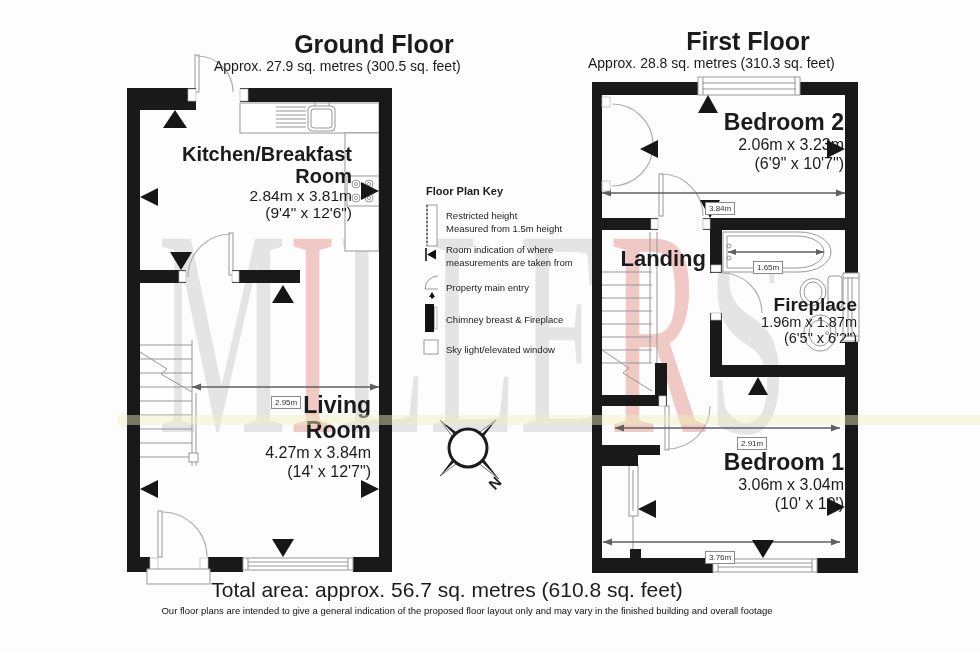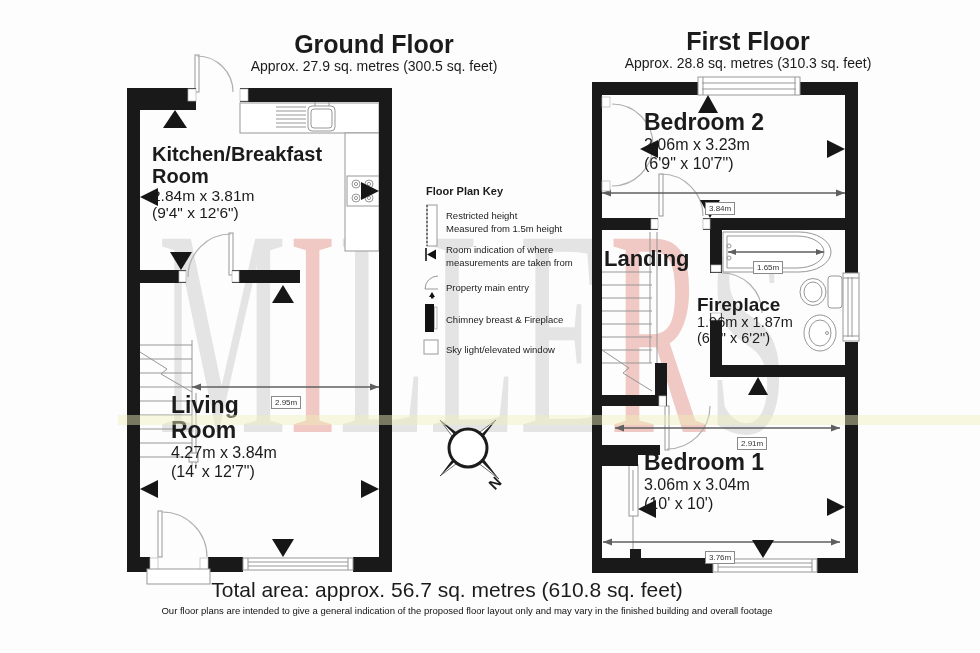--- a/index.html
+++ b/index.html
@@ -9,33 +9,33 @@
   
   .watermark{left:158px;top:215px;z-index:0;white-space:nowrap;
              font-family:"Liberation Serif",serif;font-size:295px;line-height:0.8;
              transform:scale(0.49,1);transform-origin:top left;letter-spacing:4px;}
   .wm{color:#e4e4e4;}
   .wm-red{color:#f0c9c4;}
   
   .band{left:118px;top:415px;width:862px;height:10px;background:#eef0b8;opacity:.45;z-index:4;}
   
   .floor-title{font-weight:700;font-size:25px;text-align:center;z-index:3;}
-  .floor-sub{font-size:14px;text-align:center;z-index:3;}
+  .floor-sub{font-size:14px;z-index:3;}
   
   .plansvg{left:0;top:0;z-index:2;}
   .wall{fill:#191919;}
   .fx{fill:#ffffff;stroke:#979797;stroke-width:1;}
   .ln{fill:none;stroke:#979797;stroke-width:1;}
   .arc{fill:none;stroke:#b0b0b0;stroke-width:1.2;}
   .dim{fill:none;stroke:#5f5f5f;stroke-width:1.3;}
   .dimhead{fill:#5f5f5f;}
   .tri{fill:#161616;}
   .jamb{fill:#ffffff;stroke:#b5b5b5;stroke-width:.7;}
   
-  .room{text-align:left;z-index:3;}
+  .room{text-align:right;z-index:3;}
   .nm{font-weight:700;}
   .room-big .nm{font-size:23px;line-height:25px;}
   .room-big .dm{font-size:16px;line-height:19px;}
   .room-kitchen .nm{font-size:20px;line-height:22px;}
   .room-kitchen .dm{font-size:15.5px;line-height:17px;}
   .room-bath .nm{font-size:19px;line-height:19px;}
   .room-bath .dm{font-size:14.5px;line-height:16px;}
   .room-landing .nm{font-size:22px;line-height:23px;}
   
   .dimbox{font-size:8px;line-height:11px;border:1px solid #8a8a8a;background:#fff;

